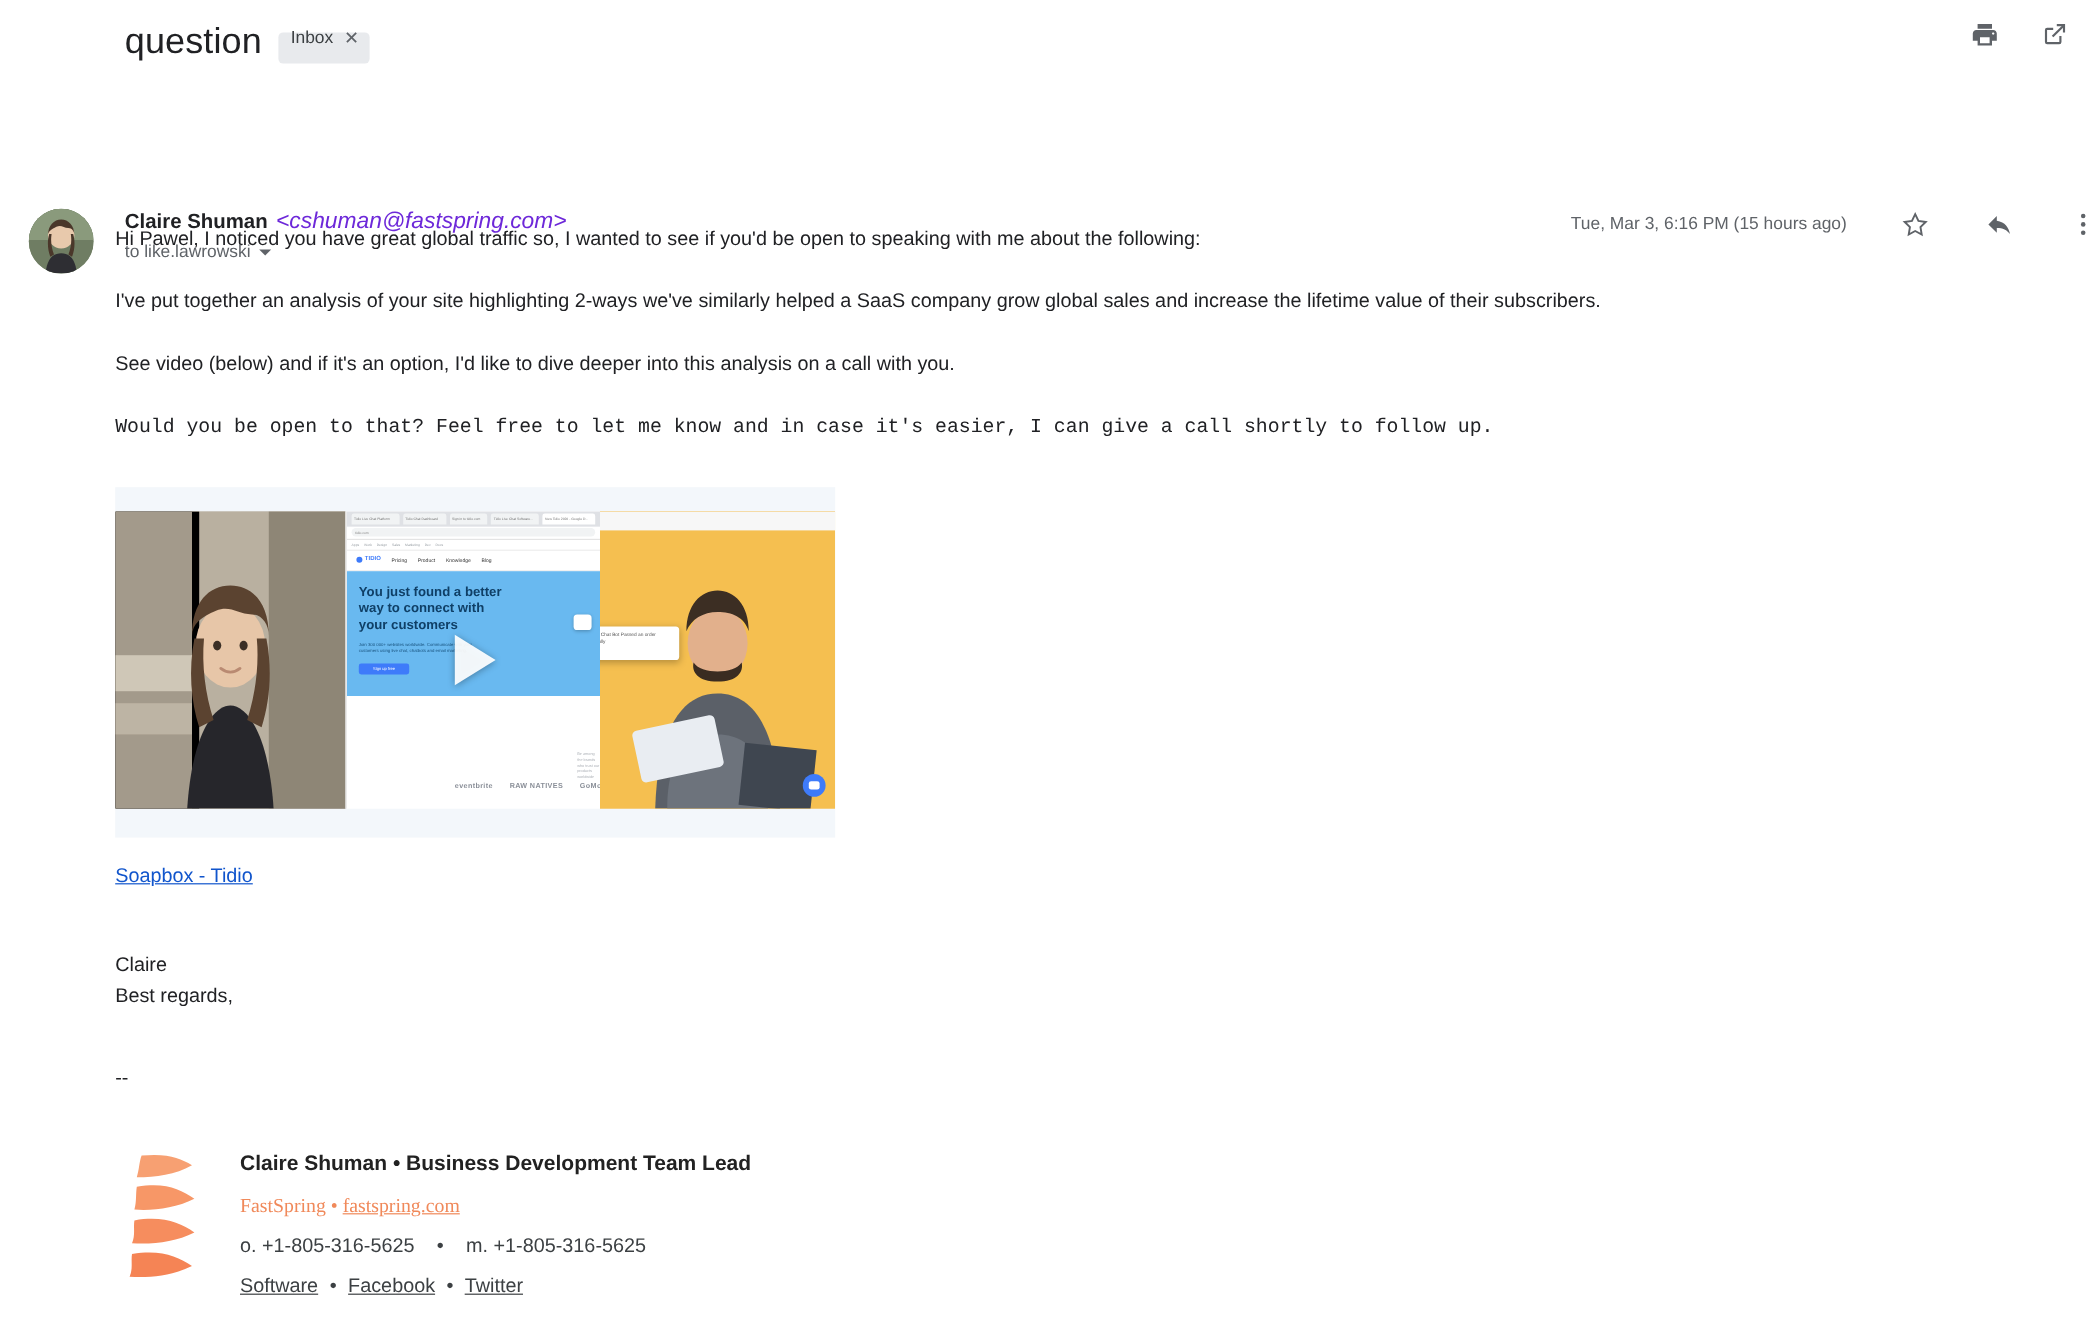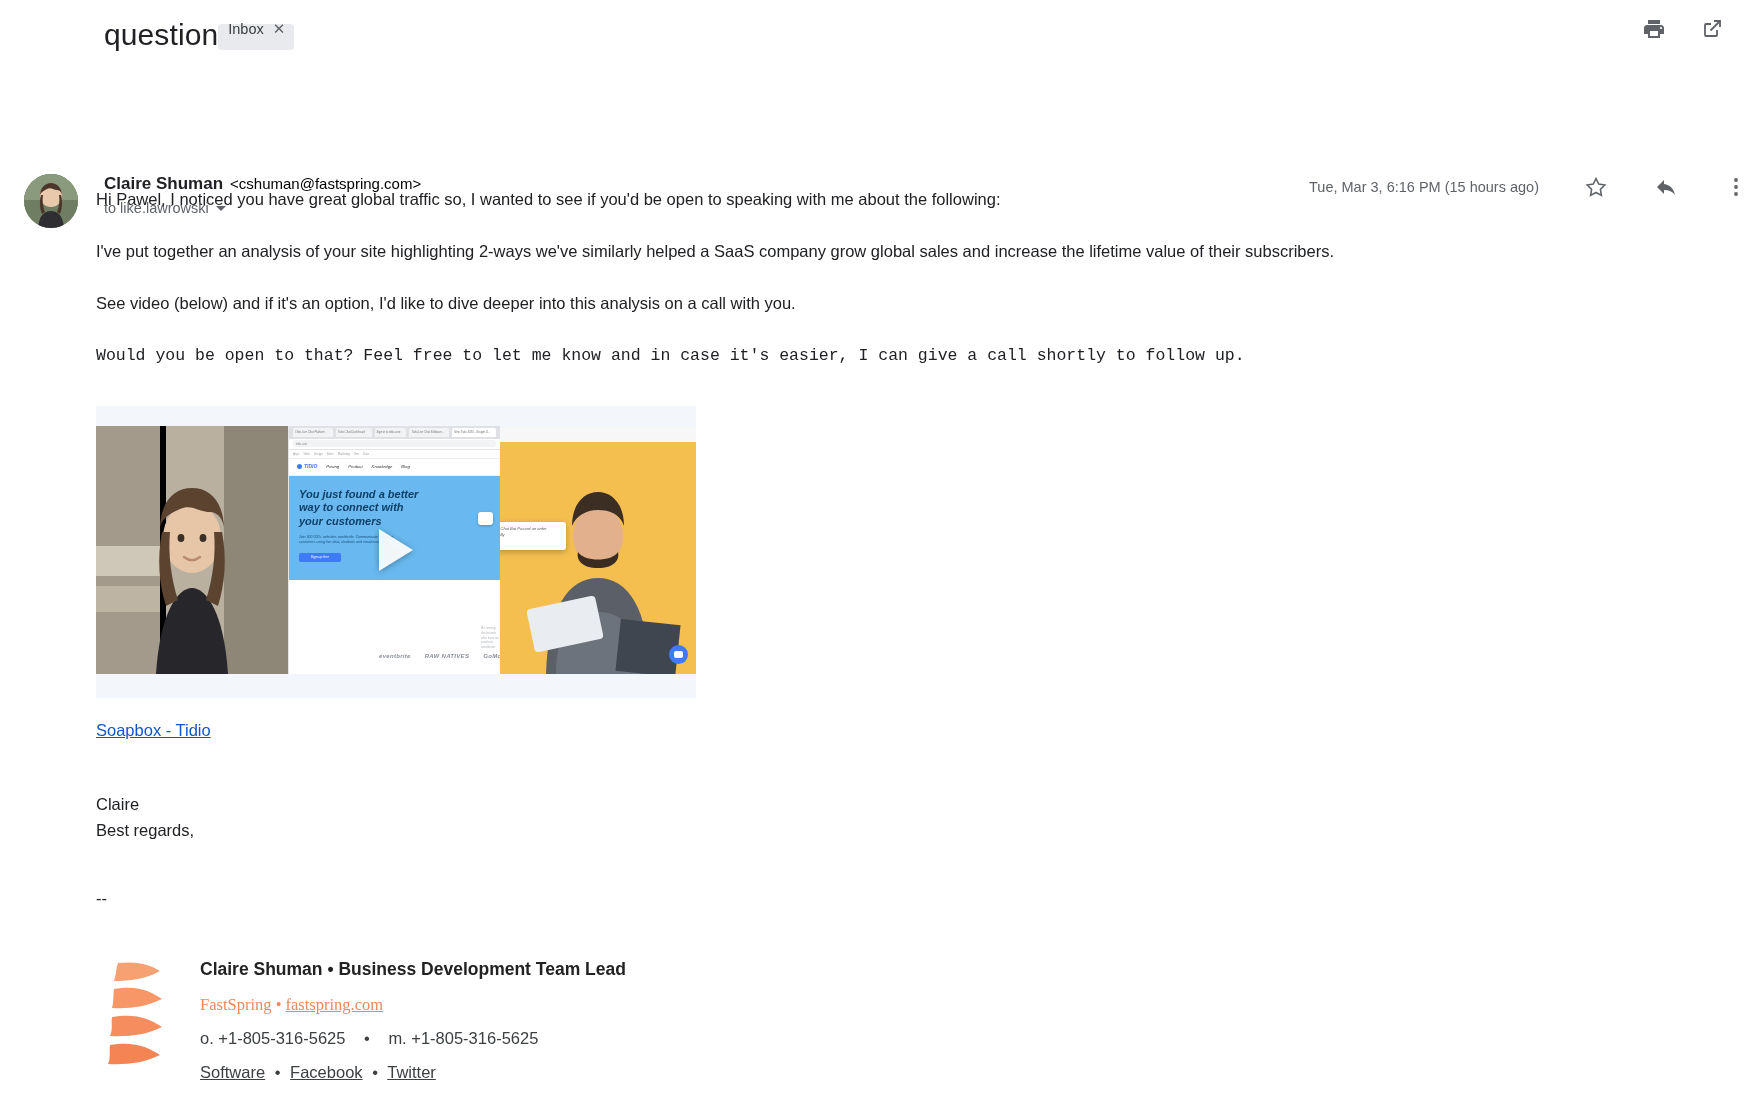--- a/index.html
+++ b/index.html
@@ -20,21 +20,22 @@
   
   .mail-header {
     display: flex;
     align-items: flex-start;
     padding: 18px 22px 0 104px;
     position: relative;
     height: 78px;
   }
   .subject-row {
     display: flex;
-    align-items: center;
+    align-items: flex-end;
+    gap: 14px;
   }
   .subject {
     font-size: 30px;
     font-weight: 400;
     color: #202124;
     letter-spacing: 0.1px;
     line-height: 1.1;
   }
   .label-chip {
     display: inline-flex;
@@ -100,22 +101,23 @@
     display: flex;
     align-items: baseline;
     gap: 7px;
   }
   .sender-name {
     font-size: 17px;
     font-weight: bold;
     color: #202124;
   }
   .sender-email {
-    font-size: 15px;
-    color: #000000;
+    font-size: 19px;
+    color: #6d28d9;
+    font-style: italic;
   }
   .to-line {
     display: flex;
     align-items: center;
     gap: 7px;
     margin-top: 6px;
   }
   .to-text {
     font-size: 14.5px;
     color: #5f6368;
@@ -162,21 +164,20 @@
     padding: 20px 0 24px 0;
     margin: 38px 0 0 0;
     position: relative;
   }
   .video-inner {
     width: 600px;
     height: 248px;
     display: flex;
     overflow: hidden;
     position: relative;
-    font-style: italic;
   }
   .vi-left {
     width: 192px;
     height: 248px;
     position: relative;
     background: linear-gradient(160deg,#c9c2b4 0%, #9e9485 45%, #6d6458 100%);
     overflow: hidden;
   }
   .vi-mid {
     width: 212px;

